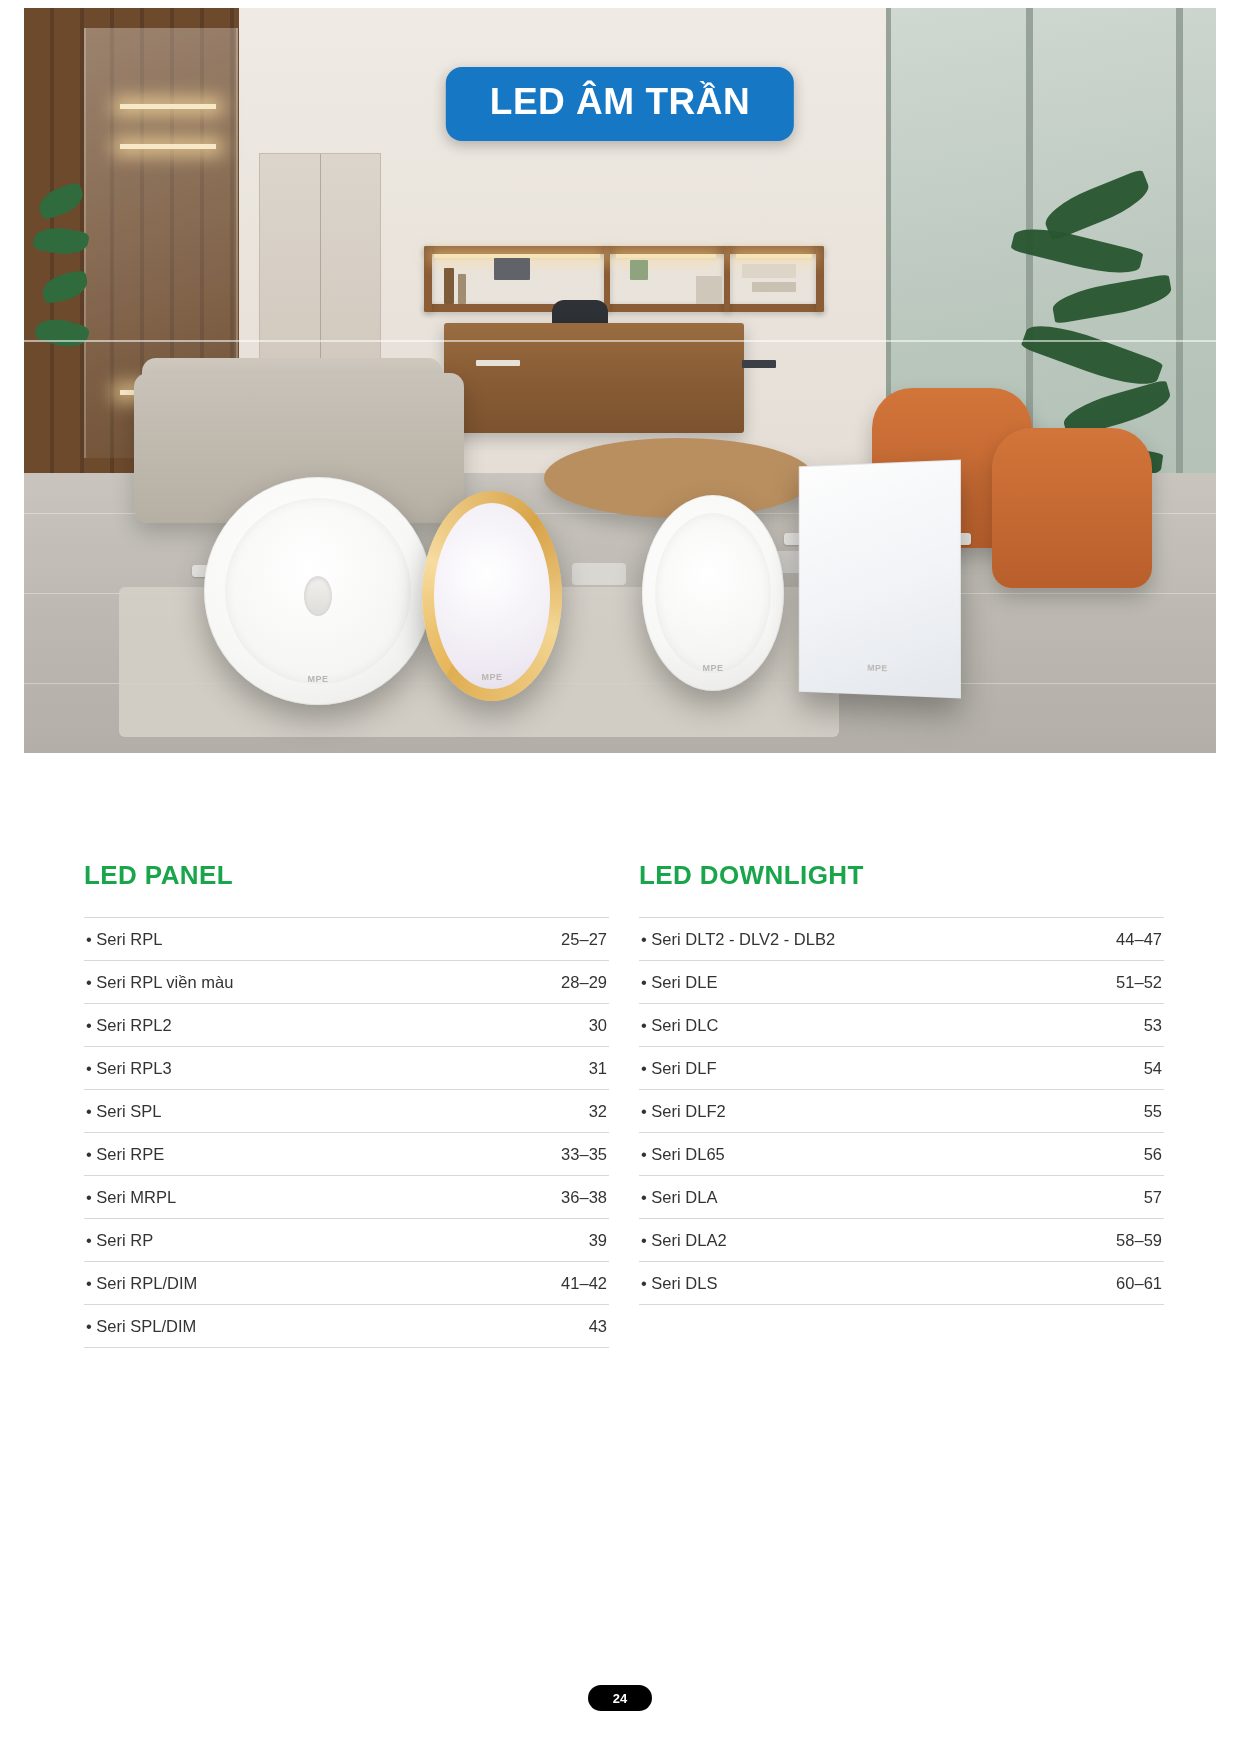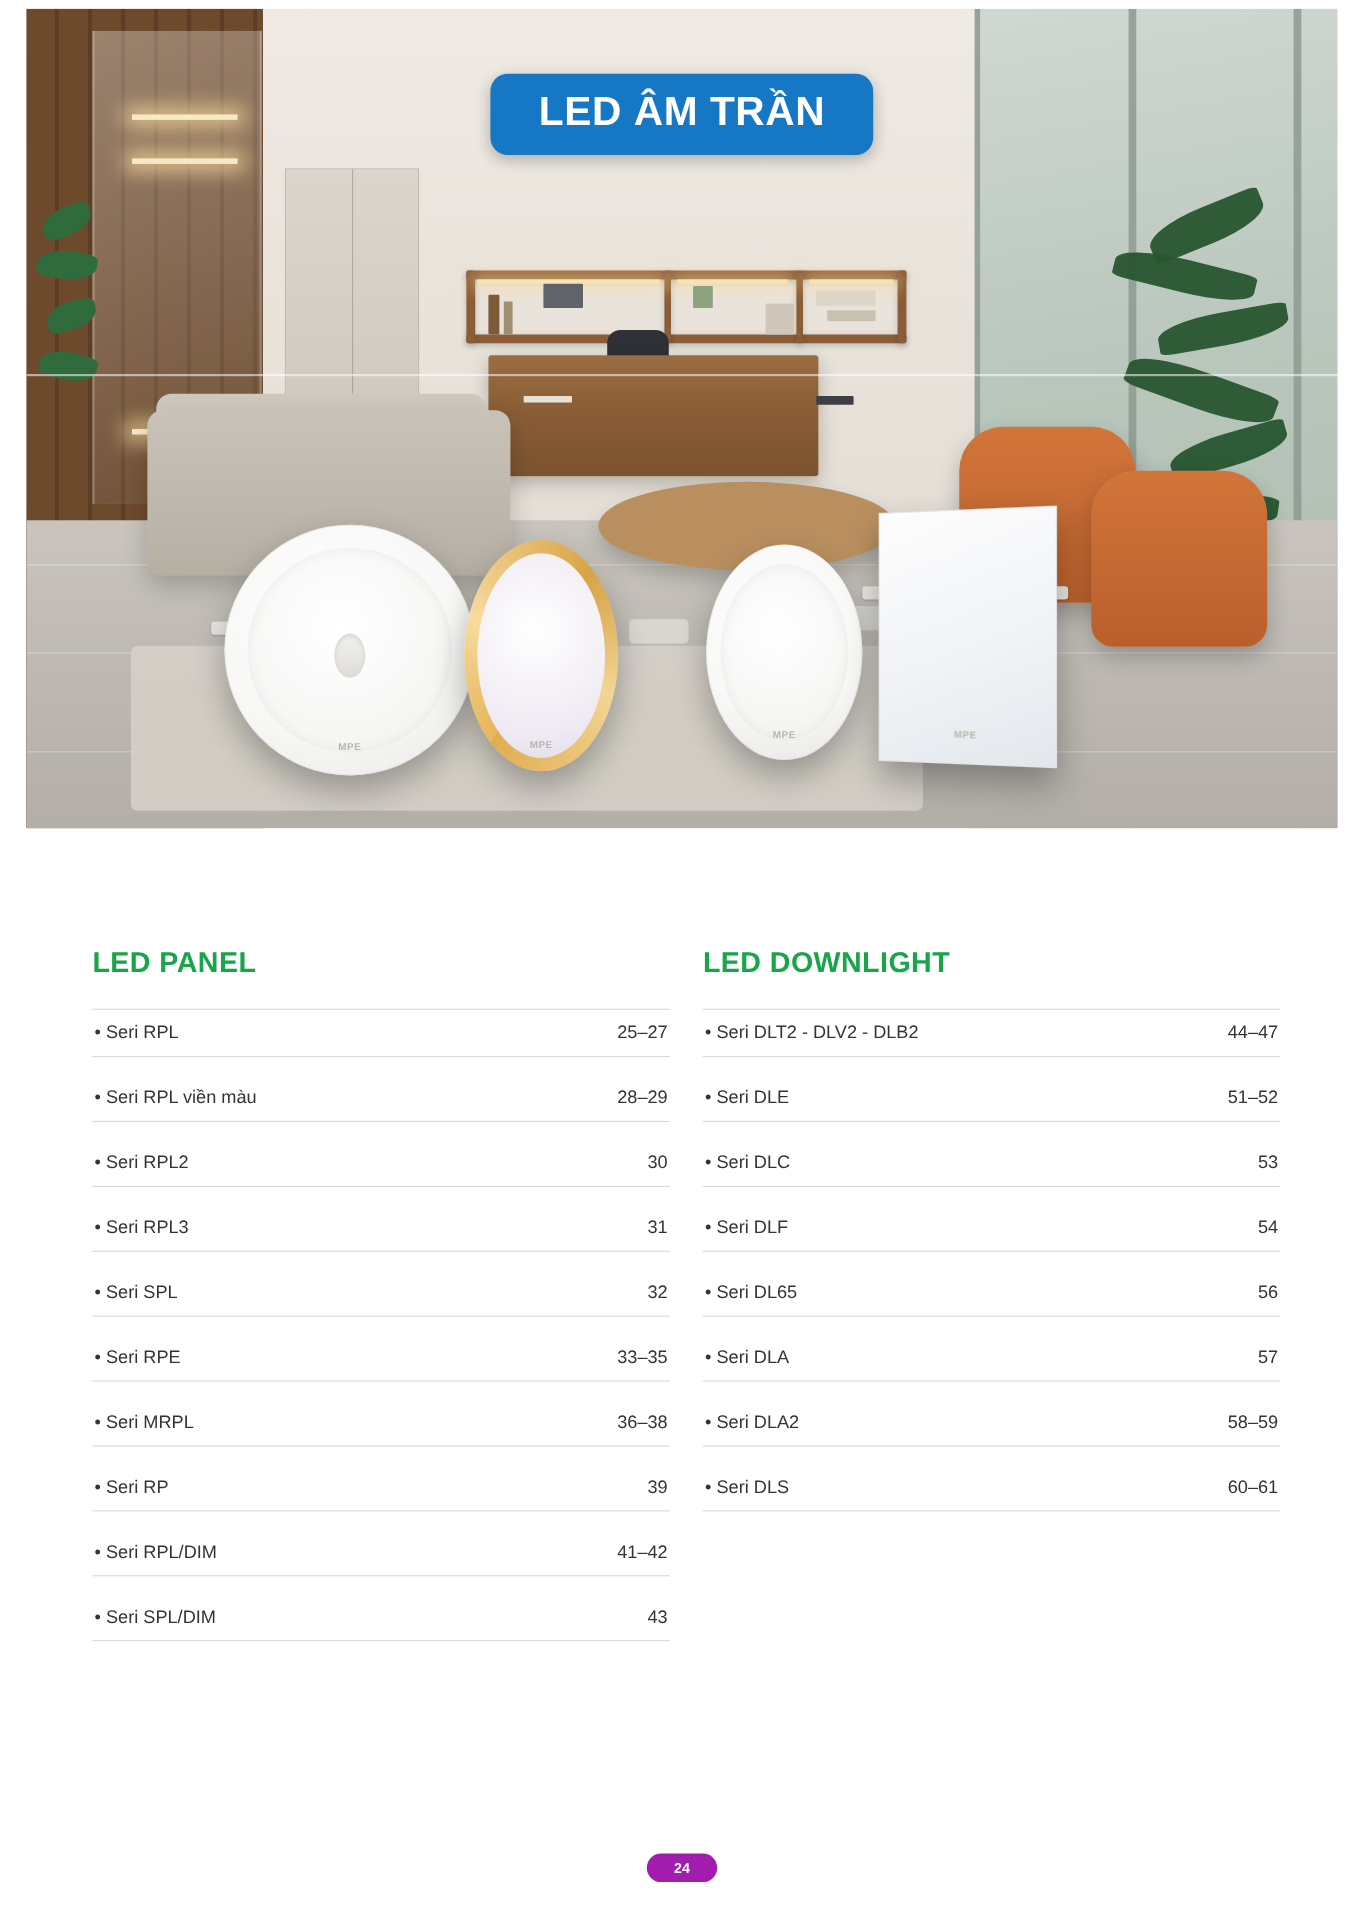--- a/index.html
+++ b/index.html
@@ -310,21 +310,20 @@
     padding: 0;
   }
   .toc-row {
     display: flex;
     justify-content: space-between;
     align-items: baseline;
     border-bottom: 1px solid #d8d8d8;
     padding: 12px 2px 11px 2px;
     font-size: 16.5px;
     color: #333333;
-    margin-top: 16px;
   }
   .toc-row:first-child {
     border-top: 1px solid #d8d8d8;
   }
   .toc-label {
     white-space: nowrap;
   }
   .toc-page {
     color: #333333;
     white-space: nowrap;
@@ -332,21 +331,21 @@
 
   
   .page-badge {
     position: absolute;
     left: 50%;
     transform: translateX(-50%);
     bottom: 42px;
     width: 64px;
     height: 26px;
     border-radius: 13px;
-    background: #a21caf;
+    background: #000000;
     color: #ffffff;
     font-size: 13px;
     font-weight: bold;
     display: flex;
     align-items: center;
     justify-content: center;
   }
 </style>
 </head>
 <body>
@@ -531,20 +530,24 @@
       </li>
       <li class="toc-row">
         <span class="toc-label">• Seri DLC</span>
         <span class="toc-page">53</span>
       </li>
       <li class="toc-row">
         <span class="toc-label">• Seri DLF</span>
         <span class="toc-page">54</span>
       </li>
       <li class="toc-row">
+        <span class="toc-label">• Seri DLF2</span>
+        <span class="toc-page">55</span>
+      </li>
+      <li class="toc-row">
         <span class="toc-label">• Seri DL65</span>
         <span class="toc-page">56</span>
       </li>
       <li class="toc-row">
         <span class="toc-label">• Seri DLA</span>
         <span class="toc-page">57</span>
       </li>
       <li class="toc-row">
         <span class="toc-label">• Seri DLA2</span>
         <span class="toc-page">58–59</span>

